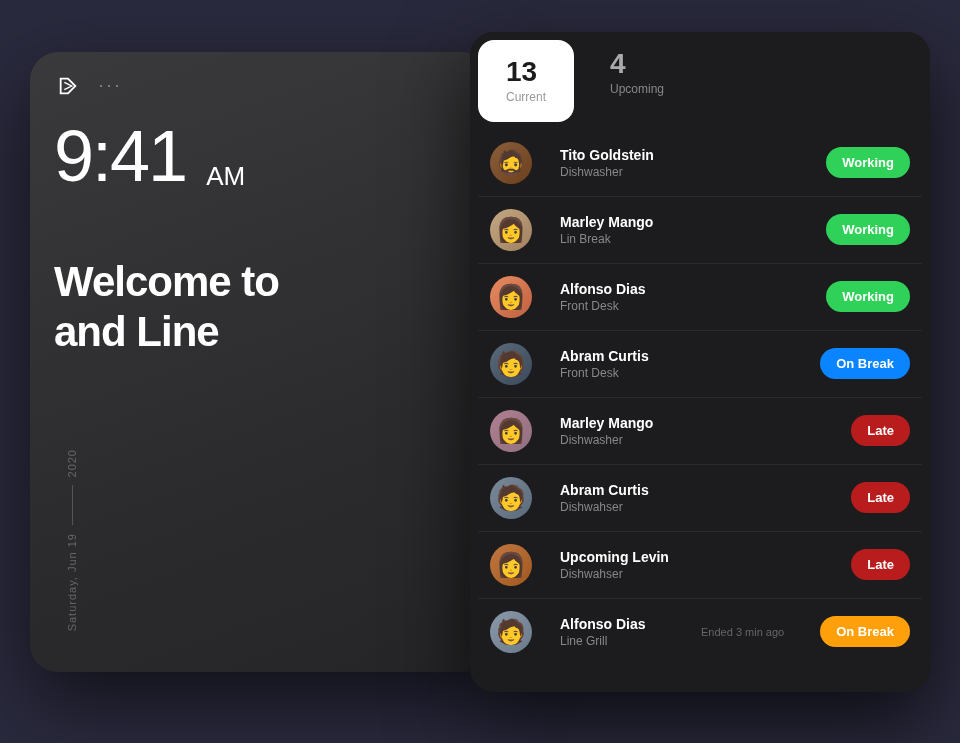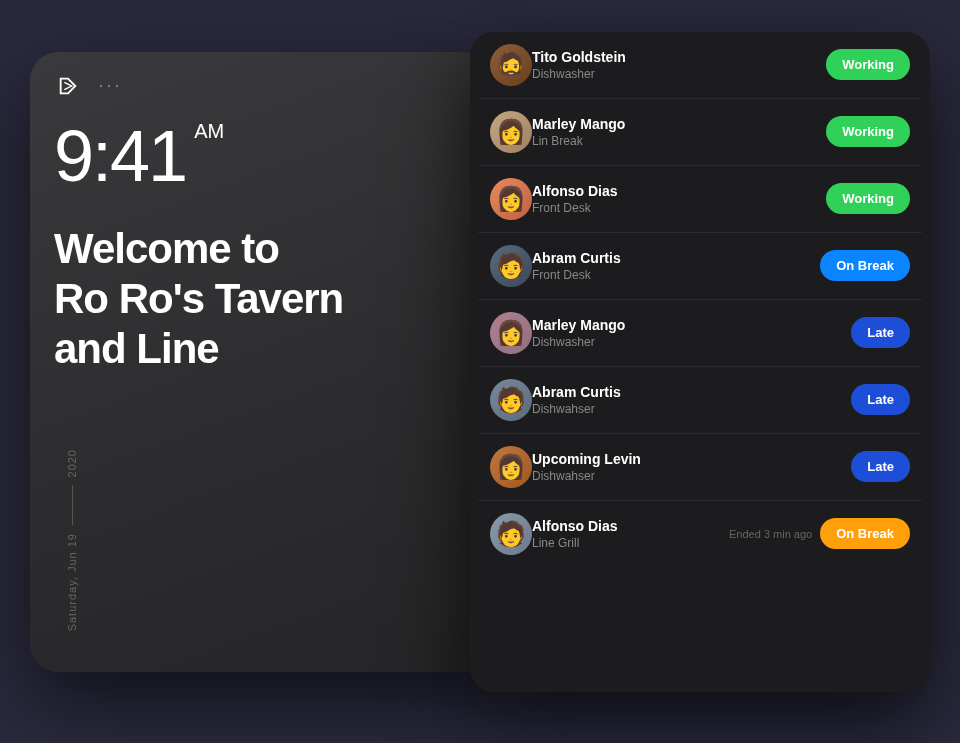--- a/index.html
+++ b/index.html
@@ -74,45 +74,46 @@
     }
 
     .more-icon {
       color: #888;
       font-size: 18px;
       letter-spacing: 2px;
     }
 
     .time-display {
       display: flex;
-      align-items: flex-start;
-      gap: 8px;
+      align-items: flex-end;
+      gap: 20px;
       margin-bottom: 32px;
     }
 
     .time-hours {
       font-size: 72px;
       font-weight: 300;
       color: white;
       letter-spacing: -2px;
       line-height: 1;
     }
 
     .time-ampm {
-      font-size: 20px;
+      font-size: 26px;
       font-weight: 300;
       color: white;
     }
 
     .welcome-text {
       font-size: 42px;
       font-weight: 600;
       color: white;
       line-height: 1.2;
       letter-spacing: -1px;
+      margin-top: 33px;
     }
 
     .date-sidebar {
       position: absolute;
       left: 36px;
       bottom: 40px;
       display: flex;
       flex-direction: column;
       align-items: center;
       gap: 8px;
@@ -203,21 +204,21 @@
       overflow-y: auto;
       height: calc(100% - 90px);
       padding: 0 8px;
     }
 
     .employee-row {
       display: flex;
       align-items: center;
       padding: 12px 12px;
       border-bottom: 1px solid #2a2a2c;
-      gap: 0;
+      gap: 28px;
     }
 
     .employee-row:last-child {
       border-bottom: none;
     }
 
     .avatar {
       width: 42px;
       height: 42px;
       border-radius: 50%;
@@ -287,21 +288,21 @@
       color: white;
       text-align: right;
     }
 
     .badge-on-break-blue {
       background: #0a84ff;
       color: white;
     }
 
     .badge-late {
-      background: #1d4ed8;
+      background: #b91c1c;
       color: white;
     }
 
     .badge-on-break-orange {
       background: #ff9f0a;
       color: white;
     }
 
     
     .face-1::before { content: '🧔'; font-size: 24px; }
@@ -330,34 +331,43 @@
         <div class="more-icon">···</div>
       </div>
 
       <div class="time-display">
         <div class="time-hours">9:41</div>
         <div class="time-ampm">AM</div>
       </div>
 
       <div class="welcome-text">
         <div>Welcome to</div>
-        <div>Ro Ro's Tavern</div>
         <div>and Line</div>
       </div>
 
       <div class="date-sidebar">
         <div class="date-year">2020</div>
         <div class="date-line"></div>
         <div class="date-label">Saturday, Jun 19</div>
       </div>
     </div>
   </div>
 
   <div class="panel-right">
 
+    <div class="stats-bar">
+      <div class="stat-item active">
+        <div class="stat-number">13</div>
+        <div class="stat-label dark">Current</div>
+      </div>
+      <div class="stat-item inactive">
+        <div class="stat-number light">4</div>
+        <div class="stat-label">Upcoming</div>
+      </div>
+    </div>
 
     <div class="employees-list" id="employees-list">
     <div class="employee-row">
       <div class="avatar av1">
         <div class="avatar-face face-1"></div>
       </div>
       <div class="employee-info">
         <div class="employee-name">Tito Goldstein</div>
         <div class="employee-role">Dishwasher</div>
       </div>

